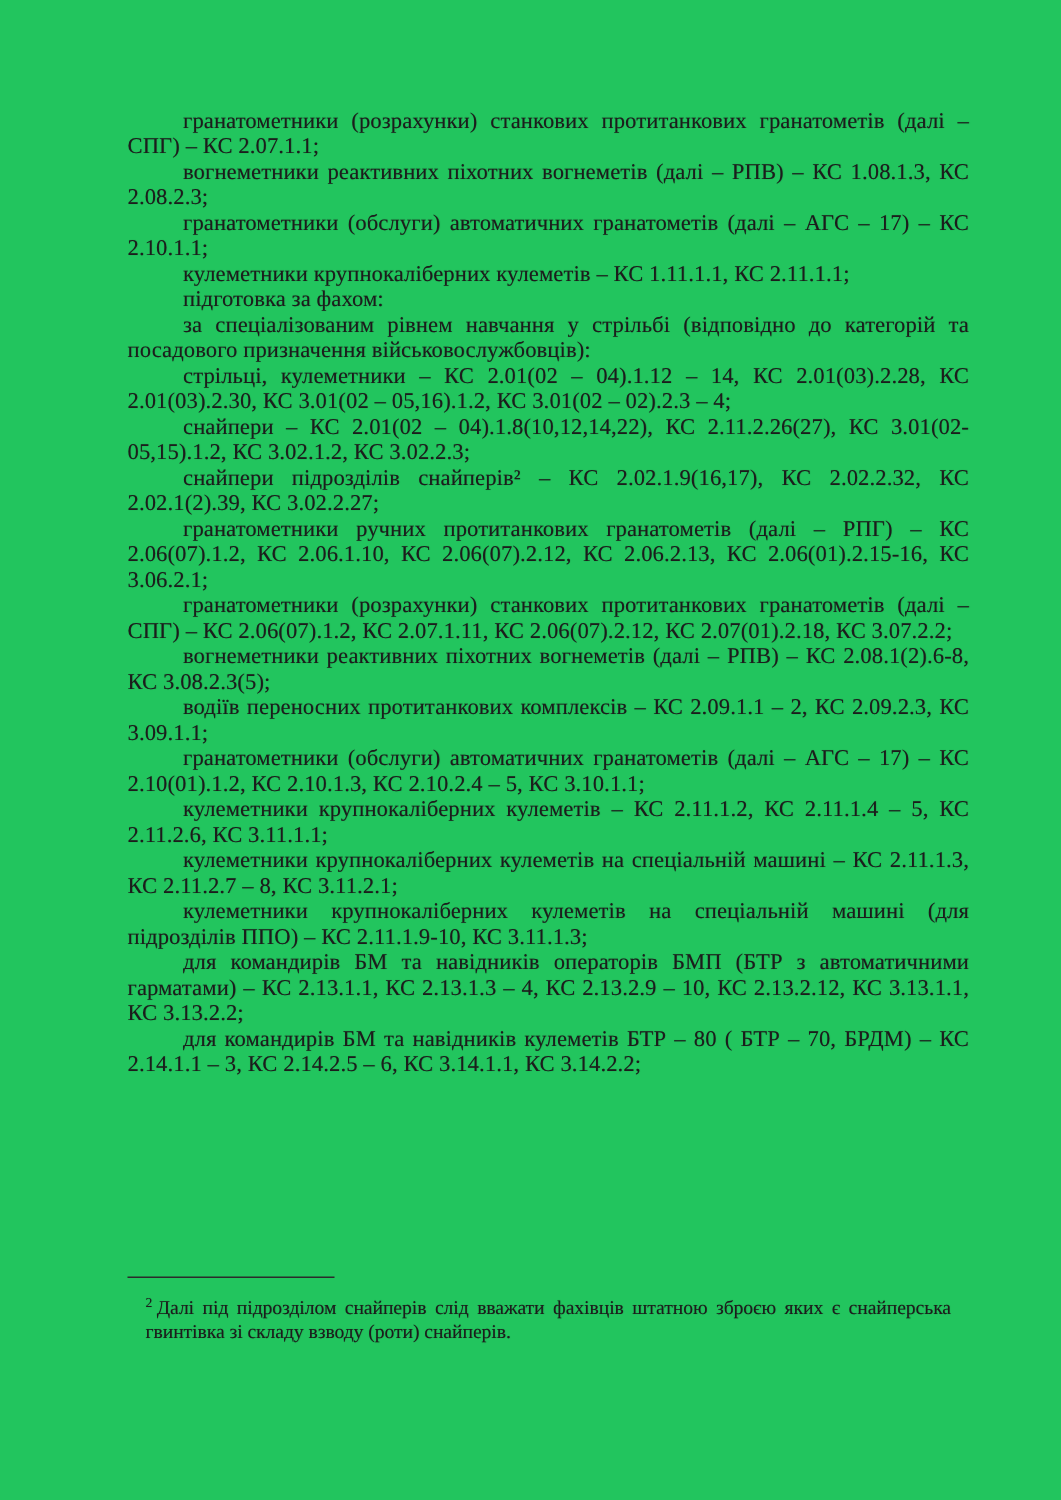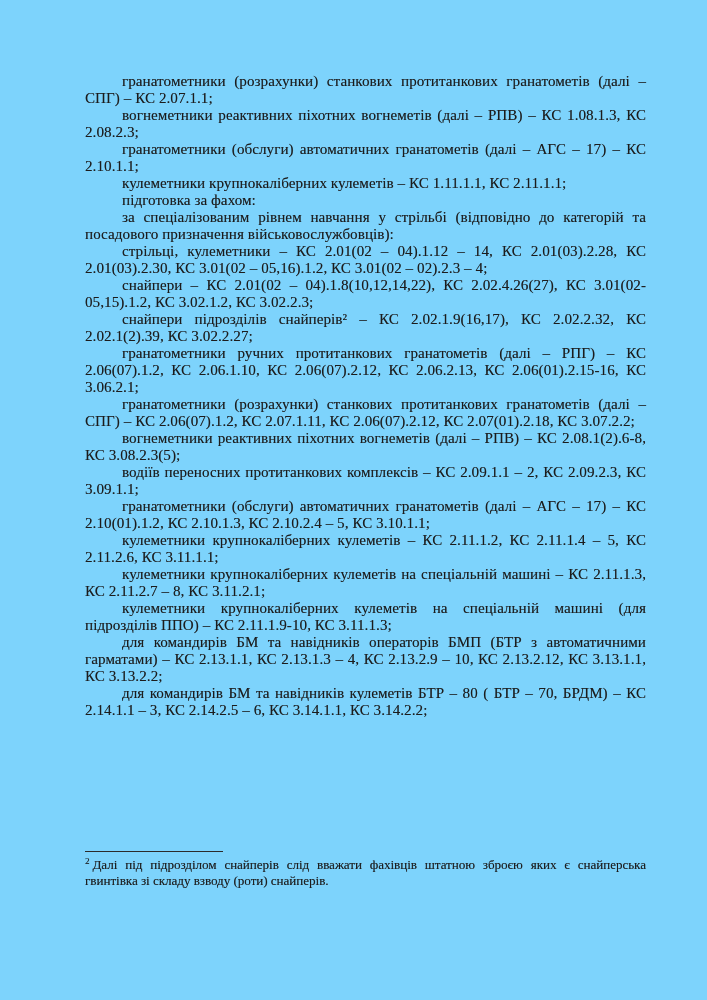--- a/index.html
+++ b/index.html
@@ -5,21 +5,21 @@
   html, body {
     margin: 0;
     padding: 0;
     background: #f4f4f2;
   }
   .page {
     position: relative;
     width: 707px;
     height: 1000px;
     margin: 0 auto;
-    background: #7dd3fc;
+    background: #22c55e;
     overflow: hidden;
     font-family: "Liberation Serif", "DejaVu Serif", serif;
     color: #1c1c1c;
     text-shadow: 0.2px 0.2px 0.5px rgba(25,25,25,0.45);
   }
   .text-block {
     position: absolute;
     left: 85px;
     top: 73px;
     width: 561px;
@@ -38,21 +38,21 @@
     top: 851px;
     width: 561px;
   }
   .footnote-rule {
     width: 138px;
     height: 0;
     border-top: 1.7px solid #2b2b2b;
     margin: 0 0 5px 0;
   }
   .footnote {
-    margin: 0;
+    margin: 12px;
     font-size: 13px;
     line-height: 16px;
     text-align: justify;
   }
   .footnote sup {
     font-size: 9px;
     line-height: 0;
     margin-right: 3px;
   }
   .page-number {
@@ -71,21 +71,21 @@
 
   <div class="text-block">
 
   <p class="para">гранатометники (розрахунки) станкових протитанкових гранатометів (далі – СПГ) – КС 2.07.1.1;</p>
       <p class="para">вогнеметники реактивних піхотних вогнеметів (далі – РПВ) – КС 1.08.1.3, КС 2.08.2.3;</p>
       <p class="para">гранатометники (обслуги) автоматичних гранатометів (далі – АГС – 17) – КС 2.10.1.1;</p>
       <p class="para">кулеметники крупнокаліберних кулеметів – КС 1.11.1.1, КС 2.11.1.1;</p>
       <p class="para">підготовка за фахом:</p>
       <p class="para">за спеціалізованим рівнем навчання у стрільбі (відповідно до категорій та посадового призначення військовослужбовців):</p>
       <p class="para">стрільці, кулеметники – КС 2.01(02 – 04).1.12 – 14, КС 2.01(03).2.28, КС 2.01(03).2.30, КС 3.01(02 – 05,16).1.2, КС 3.01(02 – 02).2.3 – 4;</p>
-      <p class="para">снайпери – КС 2.01(02 – 04).1.8(10,12,14,22), КС 2.02.4.26(27), КС 3.01(02-05,15).1.2, КС 3.02.1.2, КС 3.02.2.3;</p>
+      <p class="para">снайпери – КС 2.01(02 – 04).1.8(10,12,14,22), КС 2.11.2.26(27), КС 3.01(02-05,15).1.2, КС 3.02.1.2, КС 3.02.2.3;</p>
       <p class="para">снайпери підрозділів снайперів² – КС 2.02.1.9(16,17), КС 2.02.2.32, КС 2.02.1(2).39, КС 3.02.2.27;</p>
       <p class="para">гранатометники ручних протитанкових гранатометів (далі – РПГ) – КС 2.06(07).1.2, КС 2.06.1.10, КС 2.06(07).2.12, КС 2.06.2.13, КС 2.06(01).2.15-16, КС 3.06.2.1;</p>
       <p class="para">гранатометники (розрахунки) станкових протитанкових гранатометів (далі – СПГ) – КС 2.06(07).1.2, КС 2.07.1.11, КС 2.06(07).2.12, КС 2.07(01).2.18, КС 3.07.2.2;</p>
       <p class="para">вогнеметники реактивних піхотних вогнеметів (далі – РПВ) – КС 2.08.1(2).6-8, КС 3.08.2.3(5);</p>
       <p class="para">водіїв переносних протитанкових комплексів – КС 2.09.1.1 – 2, КС 2.09.2.3, КС 3.09.1.1;</p>
       <p class="para">гранатометники (обслуги) автоматичних гранатометів (далі – АГС – 17) – КС 2.10(01).1.2, КС 2.10.1.3, КС 2.10.2.4 – 5, КС 3.10.1.1;</p>
       <p class="para">кулеметники крупнокаліберних кулеметів – КС 2.11.1.2, КС 2.11.1.4 – 5, КС 2.11.2.6, КС 3.11.1.1;</p>
       <p class="para">кулеметники крупнокаліберних кулеметів на спеціальній машині – КС 2.11.1.3, КС 2.11.2.7 – 8, КС 3.11.2.1;</p>
       <p class="para">кулеметники крупнокаліберних кулеметів на спеціальній машині (для підрозділів ППО) – КС 2.11.1.9-10, КС 3.11.1.3;</p>
       <p class="para">для командирів БМ та навідників операторів БМП (БТР з автоматичними гарматами) – КС 2.13.1.1, КС 2.13.1.3 – 4, КС 2.13.2.9 – 10, КС 2.13.2.12, КС 3.13.1.1, КС 3.13.2.2;</p>

